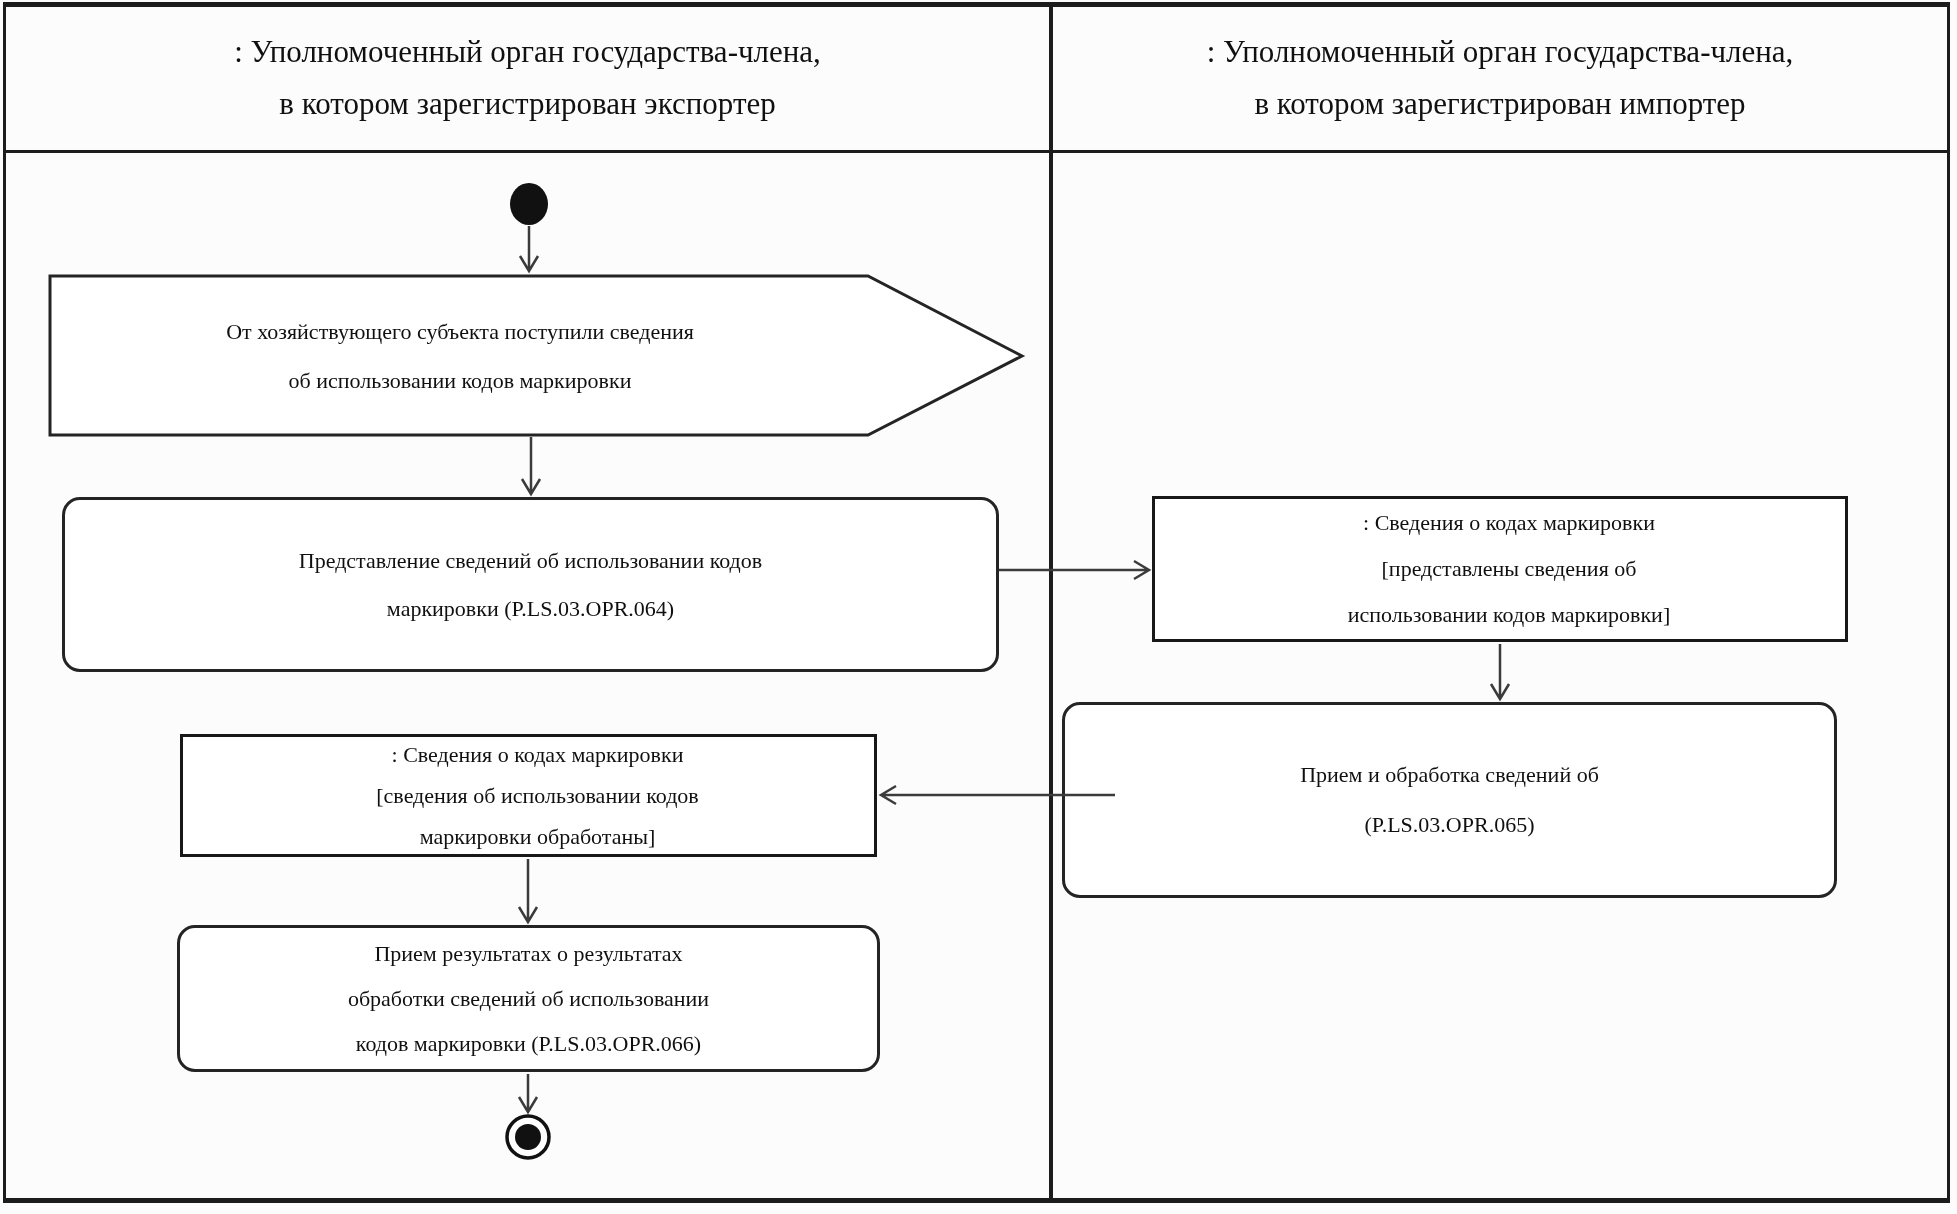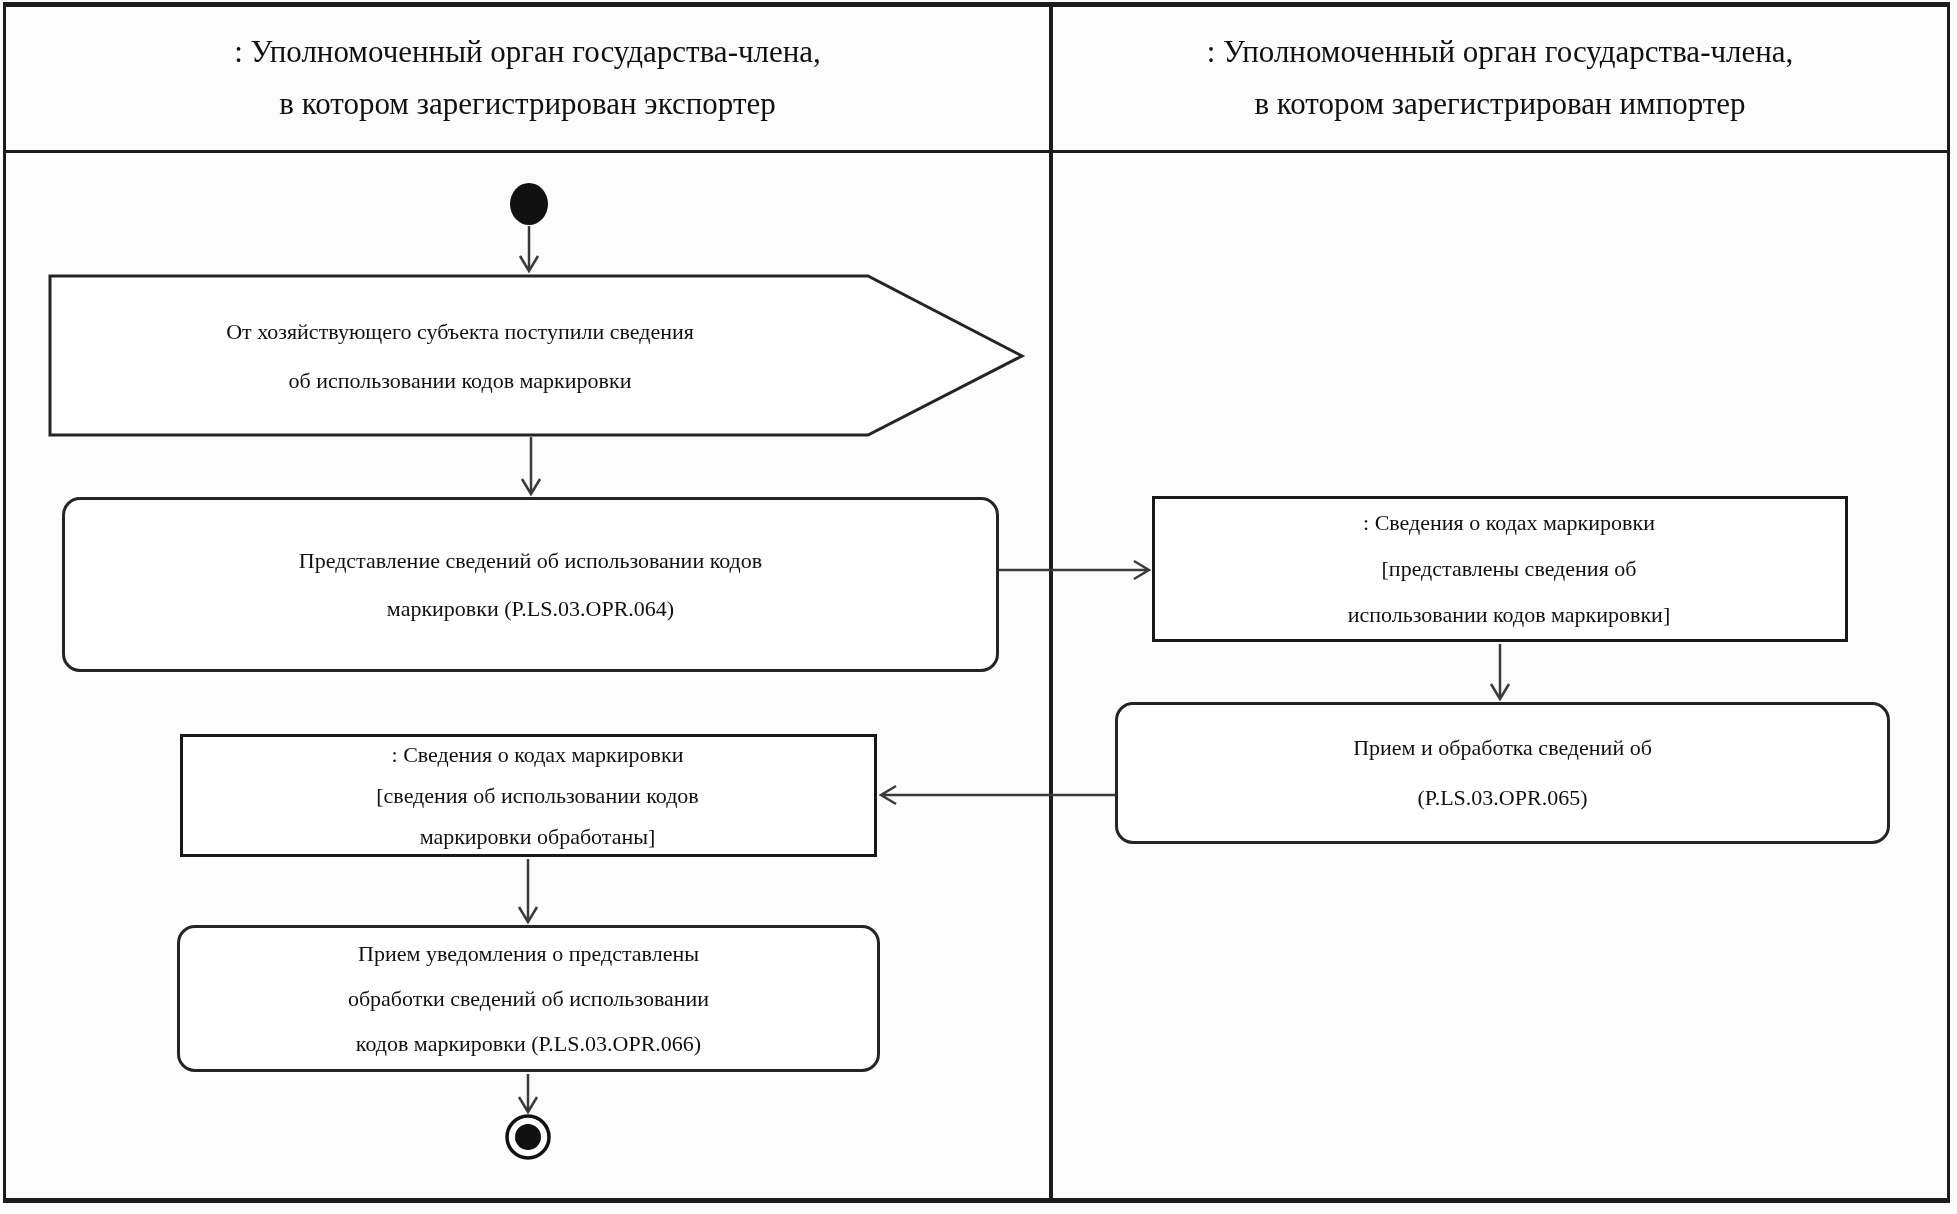--- a/index.html
+++ b/index.html
@@ -36,21 +36,21 @@
   }
   .action {
     background:#ffffff; border:3px solid #242424; border-radius:18px;
   }
   .objbox {
     background:#ffffff; border:3px solid #181818;padding-left:18px;
   }
   #signal-text { left:52px;  top:278px; width:816px; height:156px; line-height:49px; background:transparent; }
   #action-064  { left:62px;  top:497px; width:937px; height:175px; line-height:48px; }
   #object-recv { left:1152px;top:496px; width:696px; height:146px; line-height:46px; }
-  #action-065  { left:1115px;top:702px; width:775px; height:142px; line-height:50px;border-radius:18px; }
+  #action-065  { left:1062px;top:702px; width:775px; height:196px; line-height:50px;border-radius:18px; }
   #object-proc { left:180px; top:734px; width:697px; height:123px; line-height:41px; }
   #action-066  { left:177px; top:925px; width:703px; height:147px; line-height:45px; }
   svg.layer { position:absolute; left:0; top:0; width:1957px; height:1214px; pointer-events:none; }
 </style>
 </head>
 <body>
 
 <div class="diagram">
 
   <div class="frame"></div>
@@ -94,21 +94,21 @@
     <span>(P.LS.03.OPR.065)</span>
   </div>
 
   <div class="node objbox" id="object-proc">
     <span>: Сведения о кодах маркировки</span>
     <span>[сведения об использовании кодов</span>
     <span>маркировки обработаны]</span>
   </div>
 
   <div class="node action" id="action-066">
-    <span>Прием уведомления о представлены</span>
+    <span>Прием результатах о результатах</span>
     <span>обработки сведений об использовании</span>
     <span>кодов маркировки (P.LS.03.OPR.066)</span>
   </div>
 
   <svg class="layer" viewBox="0 0 1957 1214" fill="none" stroke="#3b3b3b" stroke-width="2.5">
     <path d="M529 226 L529 271 M520 256 L529 271 L538 256"></path>
     <path d="M531 437 L531 494 M522 479 L531 494 L540 479"></path>
     <path d="M999 570 L1149 570 M1134 561 L1149 570 L1134 579"></path>
     <path d="M1500 644 L1500 699 M1491 684 L1500 699 L1509 684"></path>
     <path d="M1115 795 L881 795 M896 786 L881 795 L896 804"></path>

